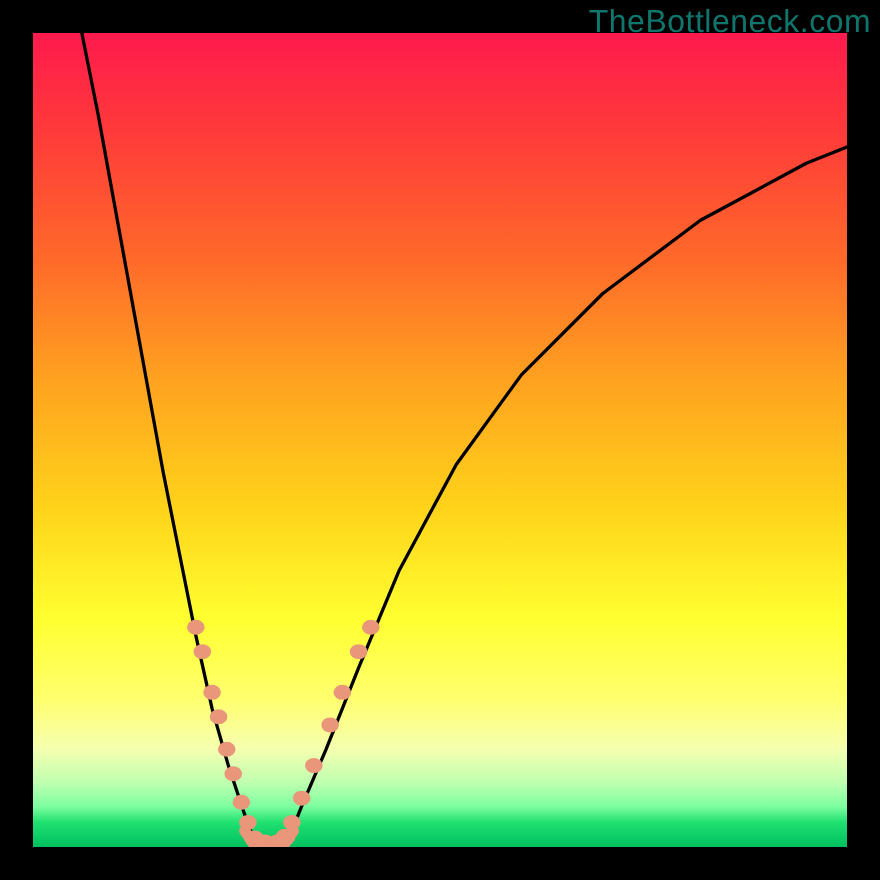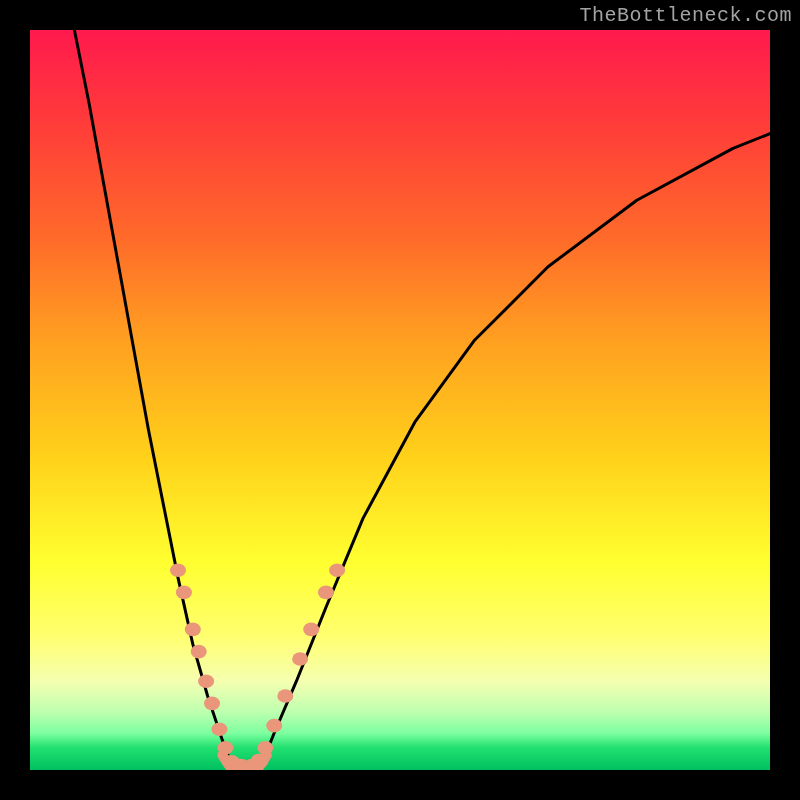--- a/index.html
+++ b/index.html
@@ -35,23 +35,23 @@
       #f5ffb0 88%,
       #c0ffb0 92%,
       #7effa0 95%,
       #20e070 97%,
       #00c060 100%);
   }
   .watermark {
     position: absolute;
     top: 4px;
     right: 8px;
-    font-family: Liberation Mono, monospace;
-    font-size: 20px;
-    color: #a3a3a3;
+    font-family: Liberation Sans, sans-serif;
+    font-size: 29px;
+    color: #0f766e;
     letter-spacing: 0.5px;
     user-select: none;
   }
   svg.curves {
     position: absolute;
     top: 0;
     left: 0;
     width: 740px;
     height: 740px;
   }

